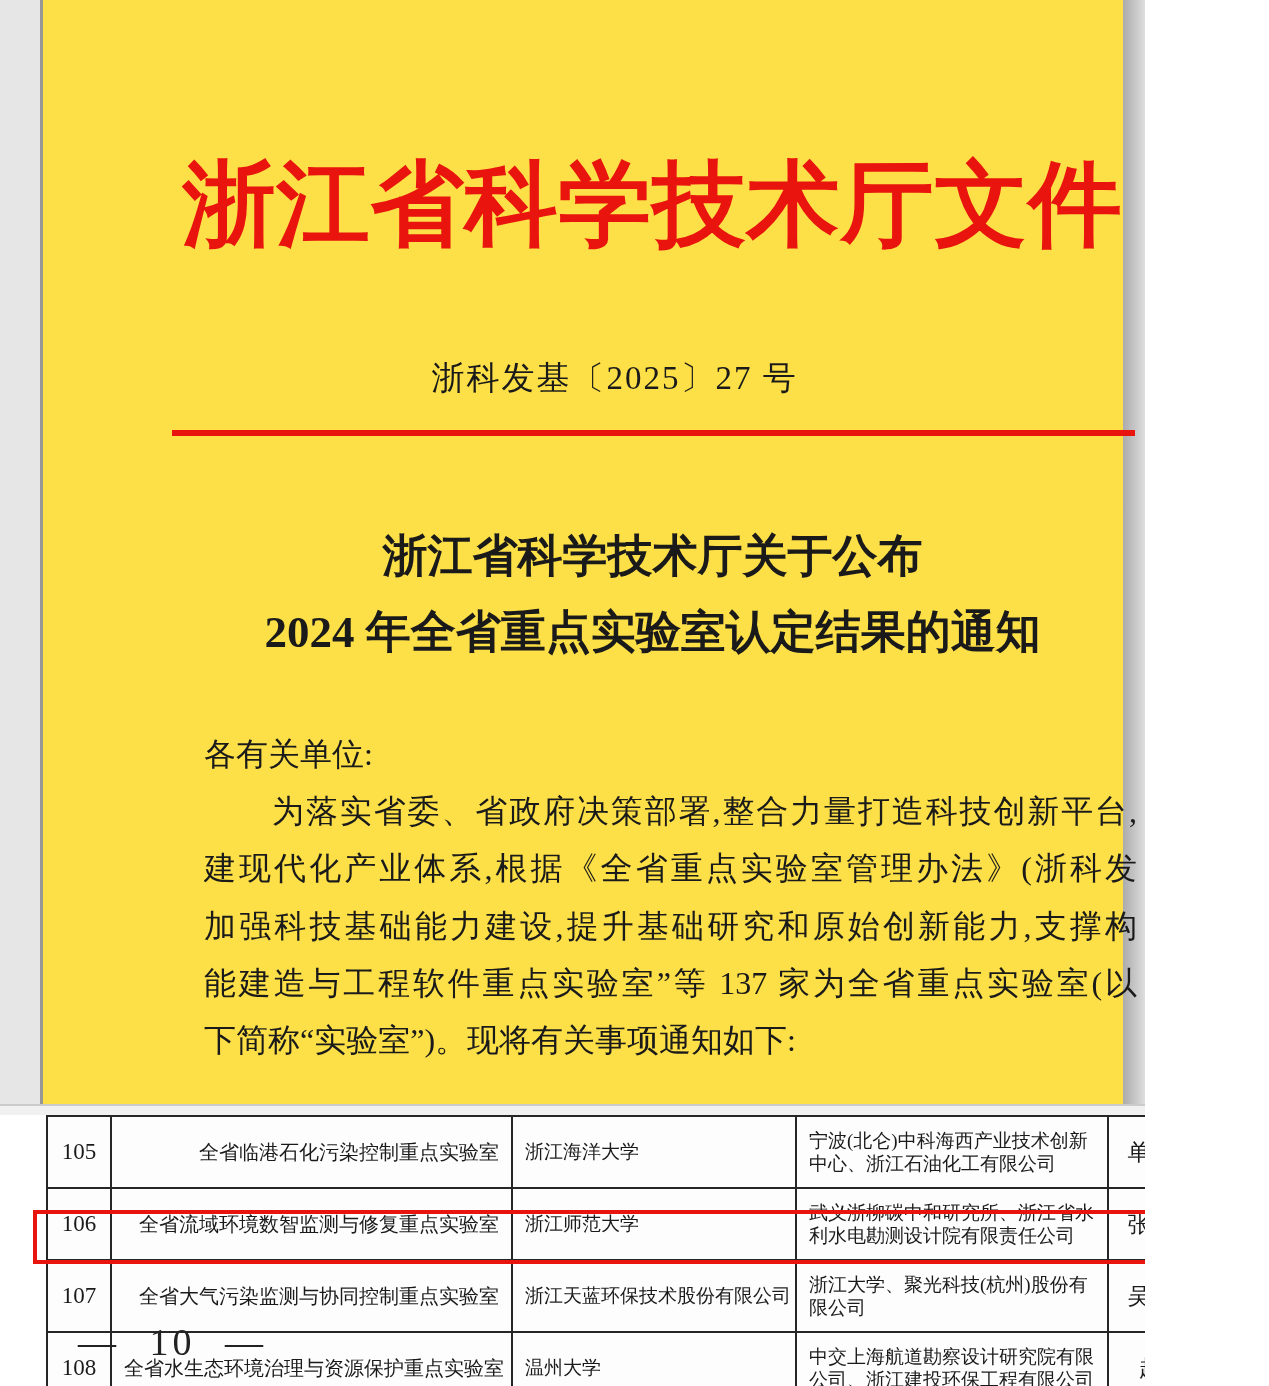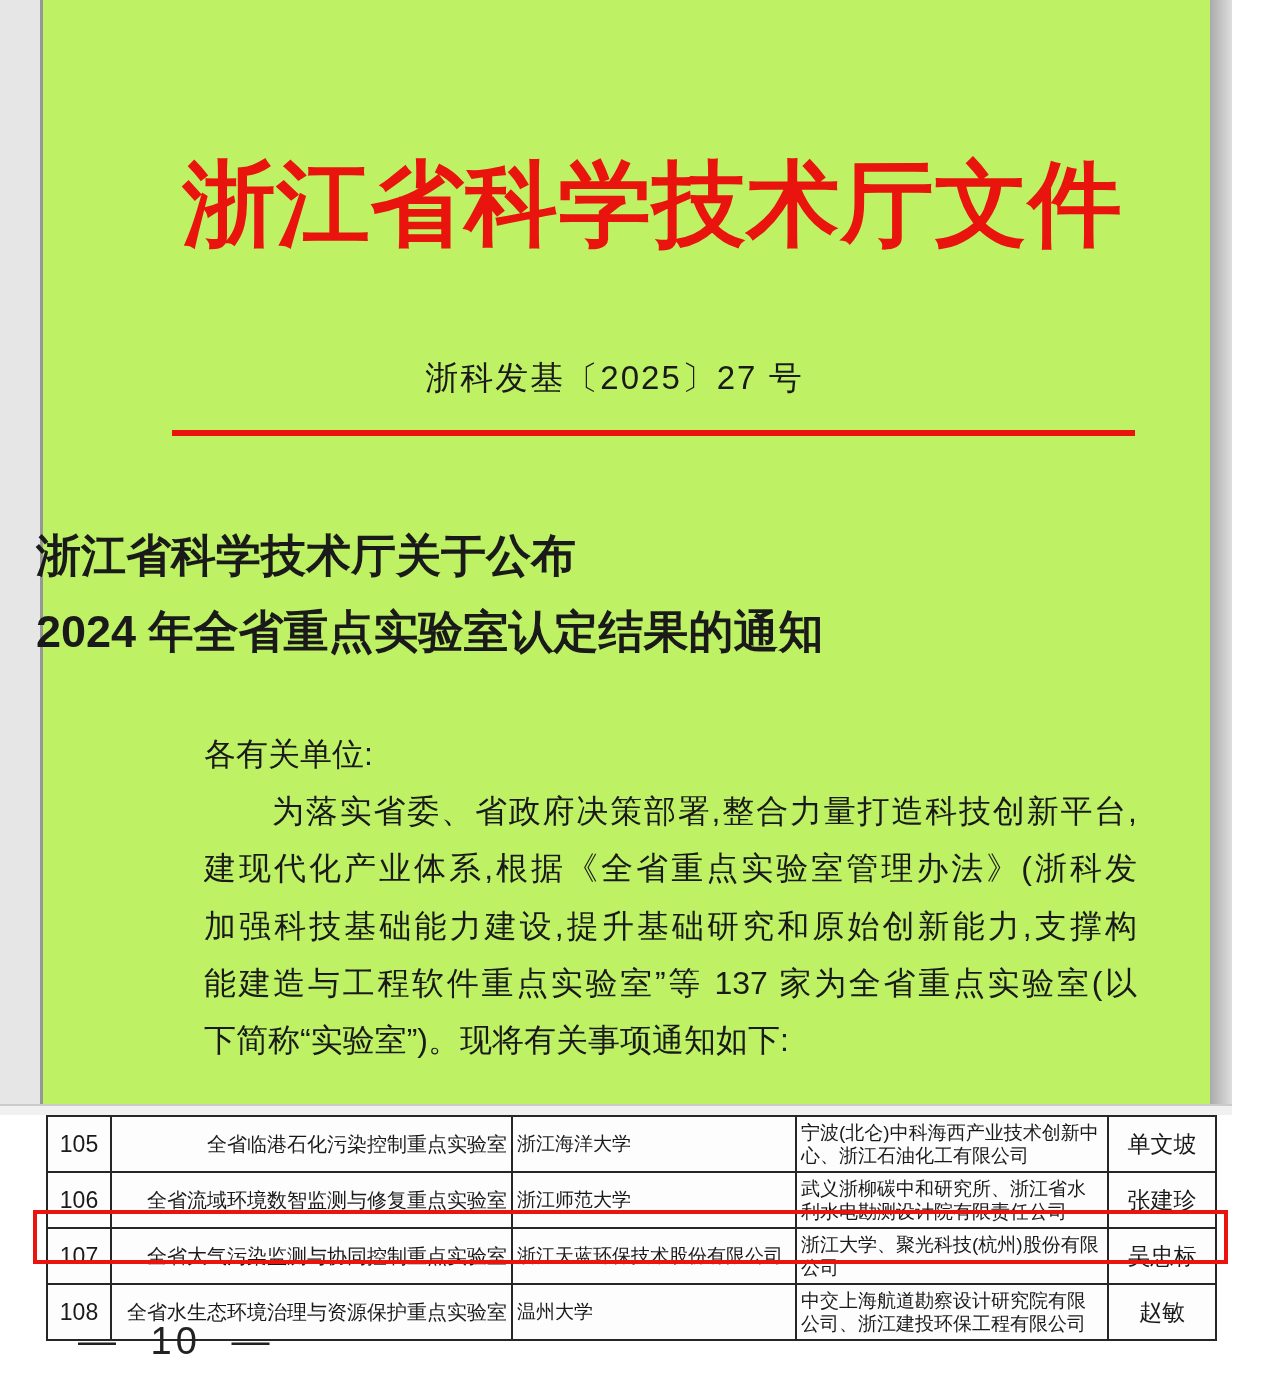--- a/index.html
+++ b/index.html
@@ -1,19 +1,19 @@
 <!DOCTYPE html>
 <html style="--accent-red: #e8140d; --text: #1a1a1a;"><head>
 <meta charset="utf-8">
 <style>
   html,body { margin:0; padding:0; background:#ffffff; }
   .screen {
-    position:relative; width:1232px; height:1386px; overflow:hidden;
-    background:#bef264; color:#1a1a1a;
-    font-family:Liberation Sans, sans-serif;
+    position:relative; width:1145px; height:1386px; overflow:hidden;
+    background:#fde047; color:#1a1a1a;
+    font-family:Liberation Serif, serif;
   }
   
   .edge-left {
     position:absolute; left:0; top:0; width:40px; height:1105px;
     background:#e6e6e6; border-right:3px solid #979797;
   }
   .edge-right {
     position:absolute; right:0; top:0; width:22px; height:1105px;
     background:linear-gradient(to right,#ababab,#dedede);
   }
@@ -27,21 +27,21 @@
     position:absolute; top:356px; left:36px; width:1233px;
     text-align:center; font-size:33px; letter-spacing:2px;
     transform:translateX(-38px);
   }
   .red-rule {
     position:absolute; top:430px; left:172px; width:963px; height:6px;
     background:var(--accent-red,#e8140d);
   }
   .subtitle {
     position:absolute; top:518px; left:36px; width:1233px;
-    font-weight:bold; font-size:45px; line-height:76px;
+    text-align:center; font-weight:bold; font-size:45px; line-height:76px;
     white-space:nowrap;
   }
   .body-block {
     position:absolute; top:726px; left:204px; width:933px;
     font-size:32px;
   }
   .body-block .line { height:57.2px; line-height:57.2px; white-space:nowrap; }
   .body-block .jline {
     white-space:normal; text-align:justify; text-align-last:justify;
     overflow:hidden; height:57.2px; line-height:57.2px;
@@ -57,21 +57,21 @@
     position:absolute; top:1115px; left:0; width:1269px; height:271px;
     background:#ffffff;
   }
   table.results {
     position:absolute; top:1115px; left:46px; width:1169px;
     border-collapse:collapse; table-layout:fixed;
     background:#fdfdfd;
   }
   table.results td {
     border:2px solid #262626; vertical-align:middle; overflow:hidden;
-    padding:4px;
+    padding:12px;
   }
   td.c-no   { text-align:center; font-size:23px; }
   td.c-lab  { padding-left:14px; font-size:20px; white-space:nowrap;text-align:right; }
   td.c-org  { padding-left:14px; font-size:19px; white-space:nowrap;margin-top:44px; }
   td.c-part { padding:1px 8px 1px 12px; font-size:19px; line-height:23px; }
   td.c-lead { text-align:center; font-size:23px; }
   tr.h48 { height:48px; } tr.h50 { height:50px; }
   .highlight-box {
     position:absolute; top:1210px; left:33px; width:1195px; height:54px;
     box-sizing:border-box; border:4px solid var(--accent-red,#e8140d);

